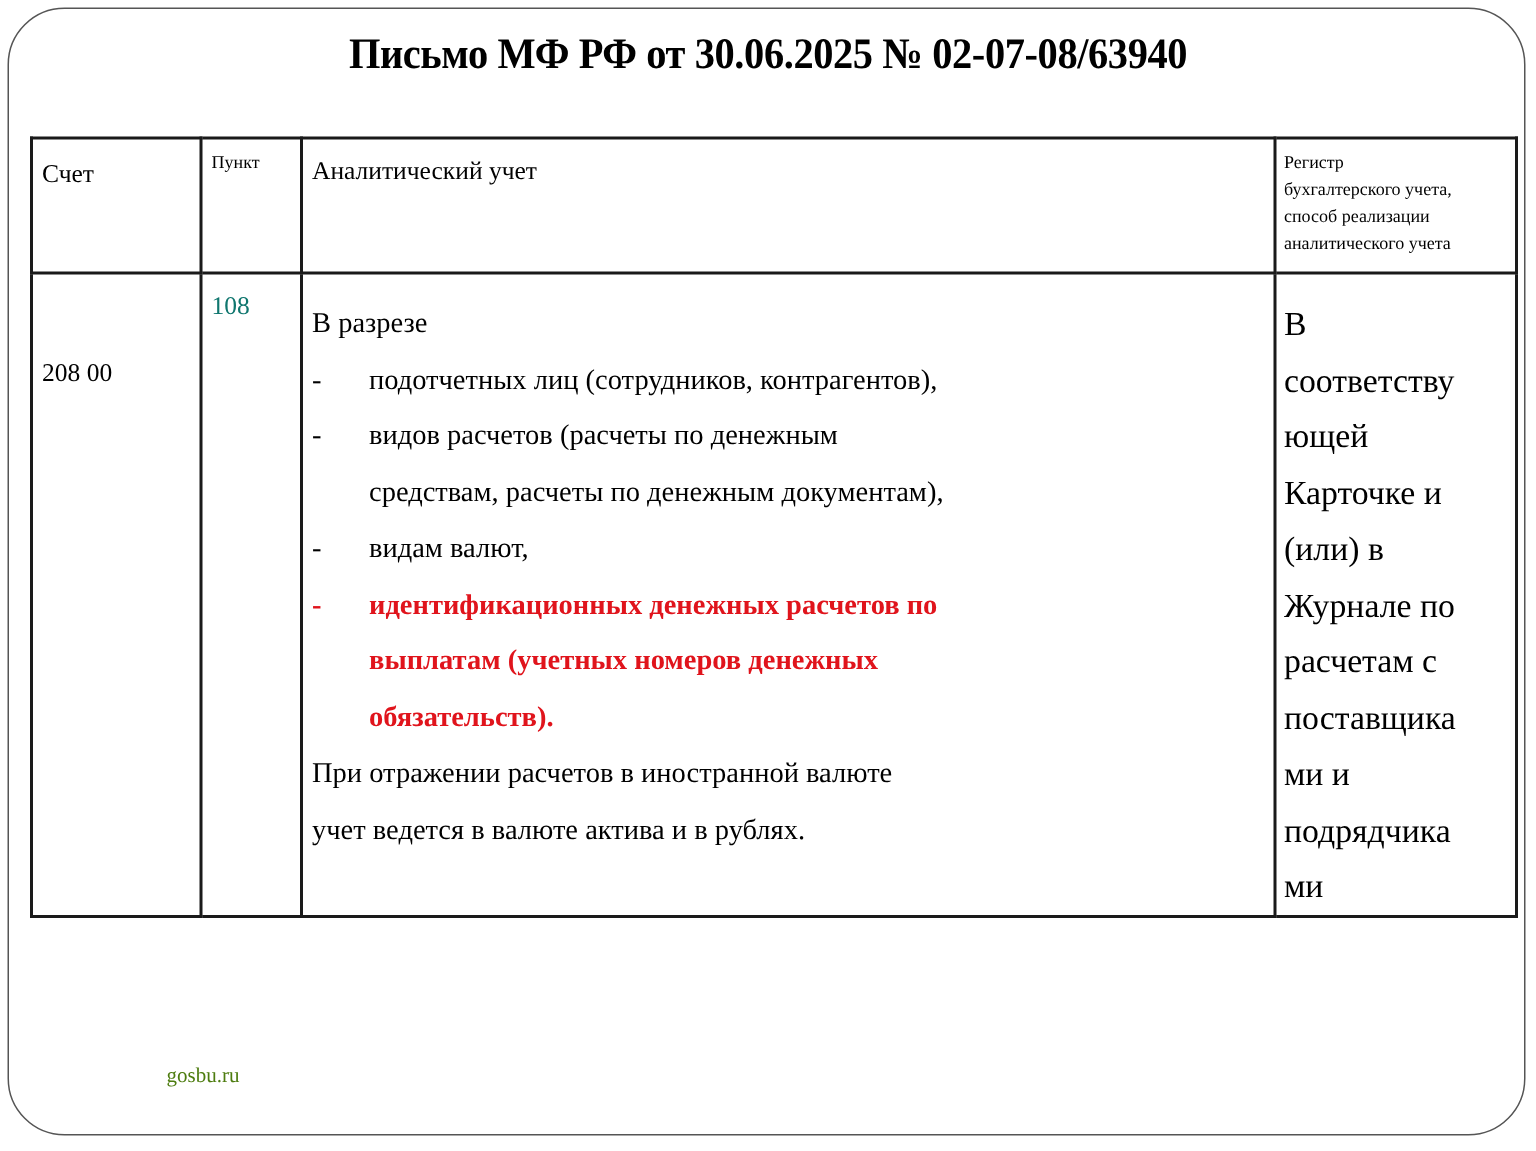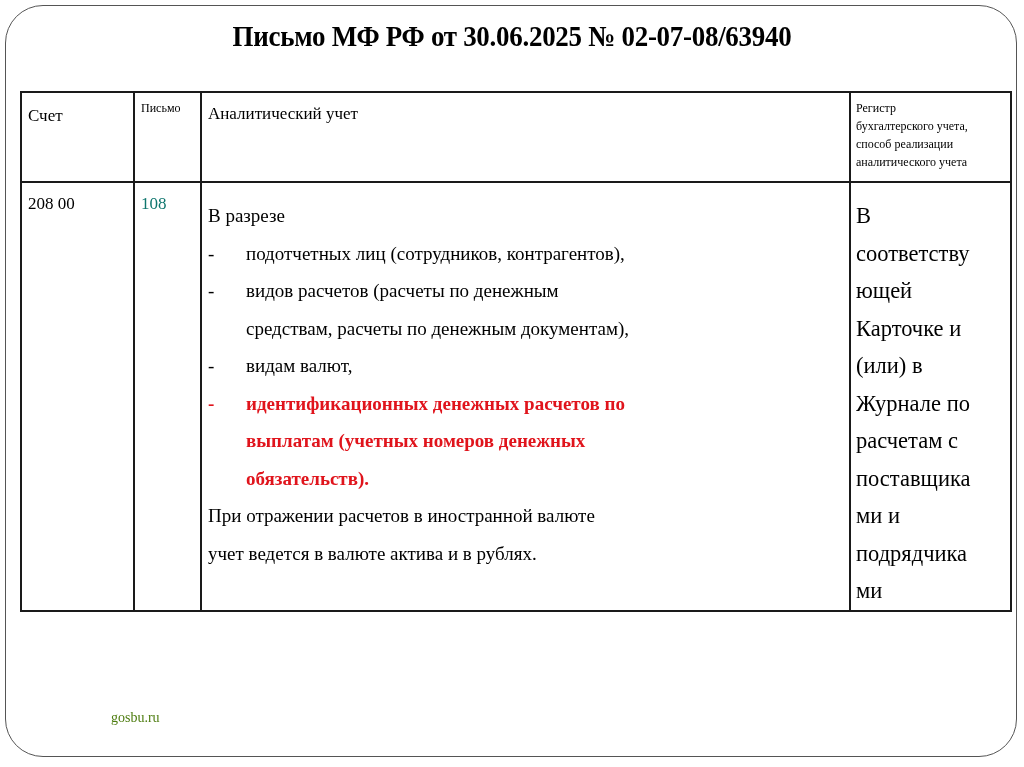--- a/index.html
+++ b/index.html
@@ -42,21 +42,21 @@
     tr.header-row td { height: 88px; border-radius: 28px; }
     tr.data-row td { height: 414px; }
     .c-account { width: 111px; }
     .c-point { width: 65px; }
     .c-analytic { width: 647px; font-family: Liberation Serif, serif; }
     .c-register { width: 159px; }
     .hdr-account { font-size: 17px; padding: 13px 0 0 6px; }
     .hdr-point { font-size: 12px; padding: 8px 0 0 6px; }
     .hdr-analytic { font-size: 17px; padding: 11px 0 0 6px; }
     .hdr-register { font-size: 12px; line-height: 18px; padding: 6px 0 0 5px; }
-    .val-account { font-size: 17px; padding: 11px 0 0 6px; }
+    .val-account { font-size: 17px; padding: 11px 0 0 6px; margin-top: 45px; }
     .val-point { font-size: 17px; padding: 11px 0 0 6px; }
     .val-point a { color: #0f766e; }
     .analytic-body { padding: 14px 0 0 6px; font-size: 19px; line-height: 37.5px; }
     .analytic-body .line { display: block; white-space: nowrap; }
     .analytic-body .bullet-line { display: flex; }
     .analytic-body .dash { width: 38px; flex: none; }
     .analytic-body .bullet-text { display: block; }
     .red { color: #e0141c; font-weight: bold; }
     .register-body { padding: 14px 0 0 5px; font-size: 22.5px; line-height: 37.5px; }
     .register-body .line { display: block; white-space: nowrap; }
@@ -74,21 +74,21 @@
 
 <div class="slide-title">Письмо МФ РФ от 30.06.2025 № 02-07-08/63940</div>
 
 <table class="main-table">
   <tbody>
       <tr class="header-row">
     <td class="c-account">
       <div class="hdr-account">Счет</div>
     </td>
     <td class="c-point">
-      <div class="hdr-point">Письмо</div>
+      <div class="hdr-point">Пункт</div>
     </td>
     <td class="c-analytic">
       <div class="hdr-analytic">Аналитический учет</div>
     </td>
     <td class="c-register">
       <div class="hdr-register">
         <div>Регистр</div>
         <div>бухгалтерского учета,</div>
         <div>способ реализации</div>
         <div>аналитического учета</div>

